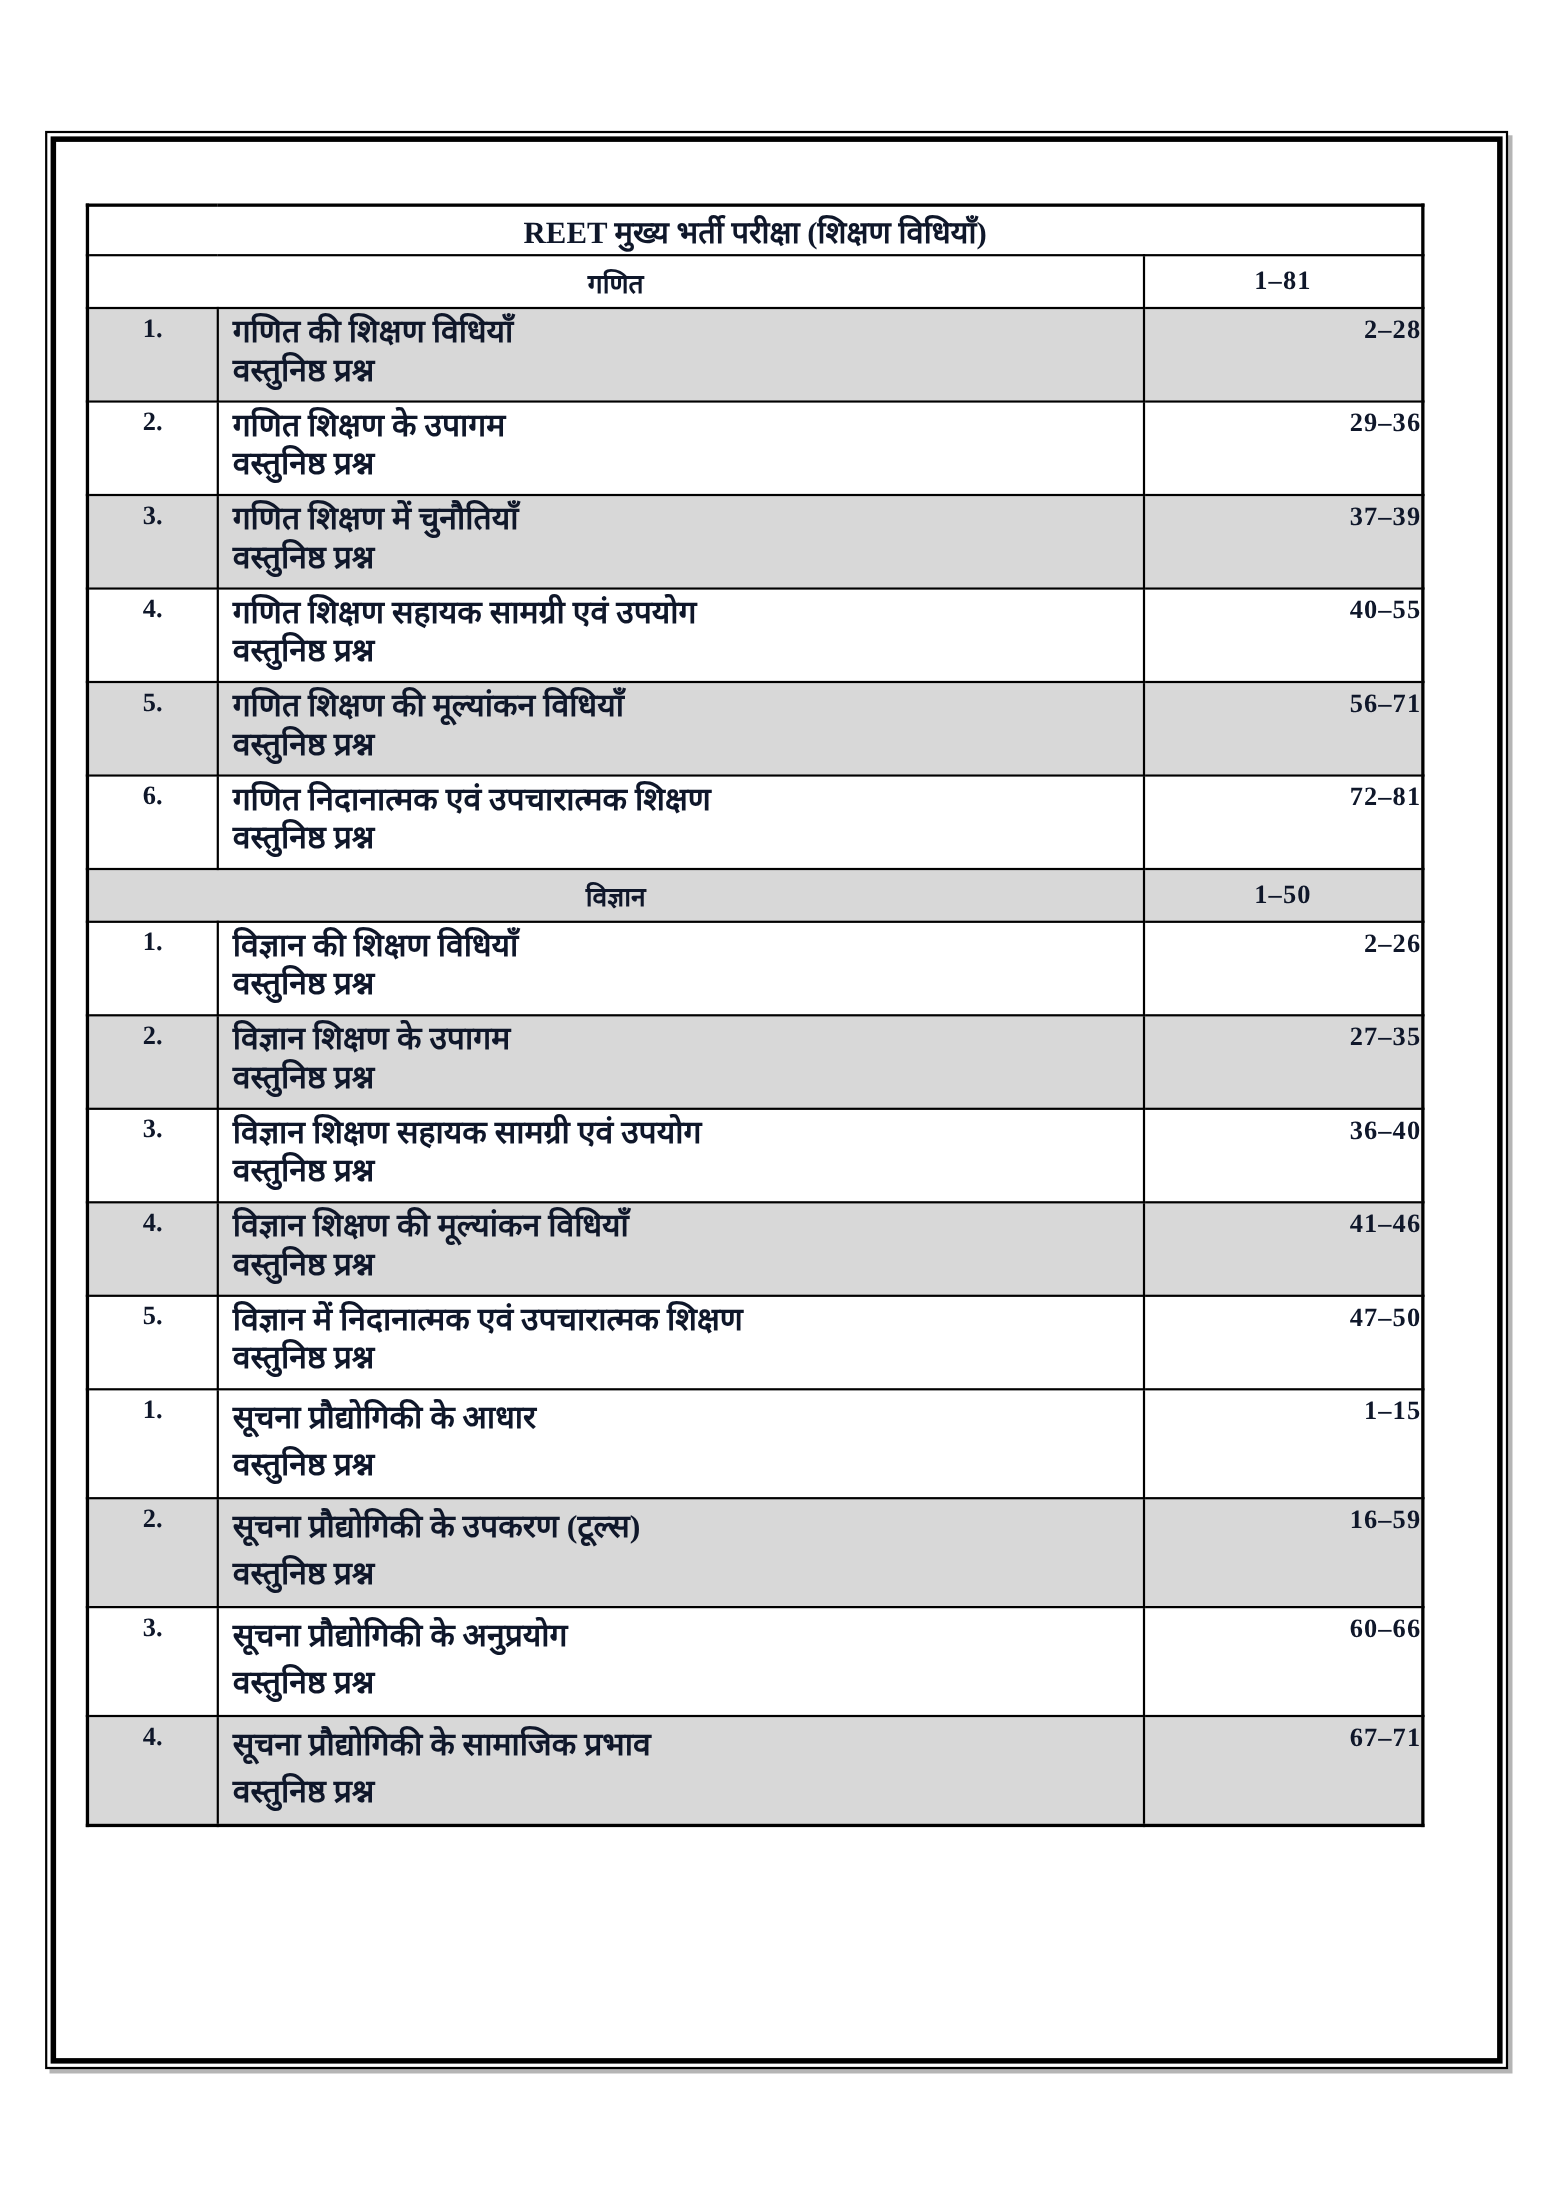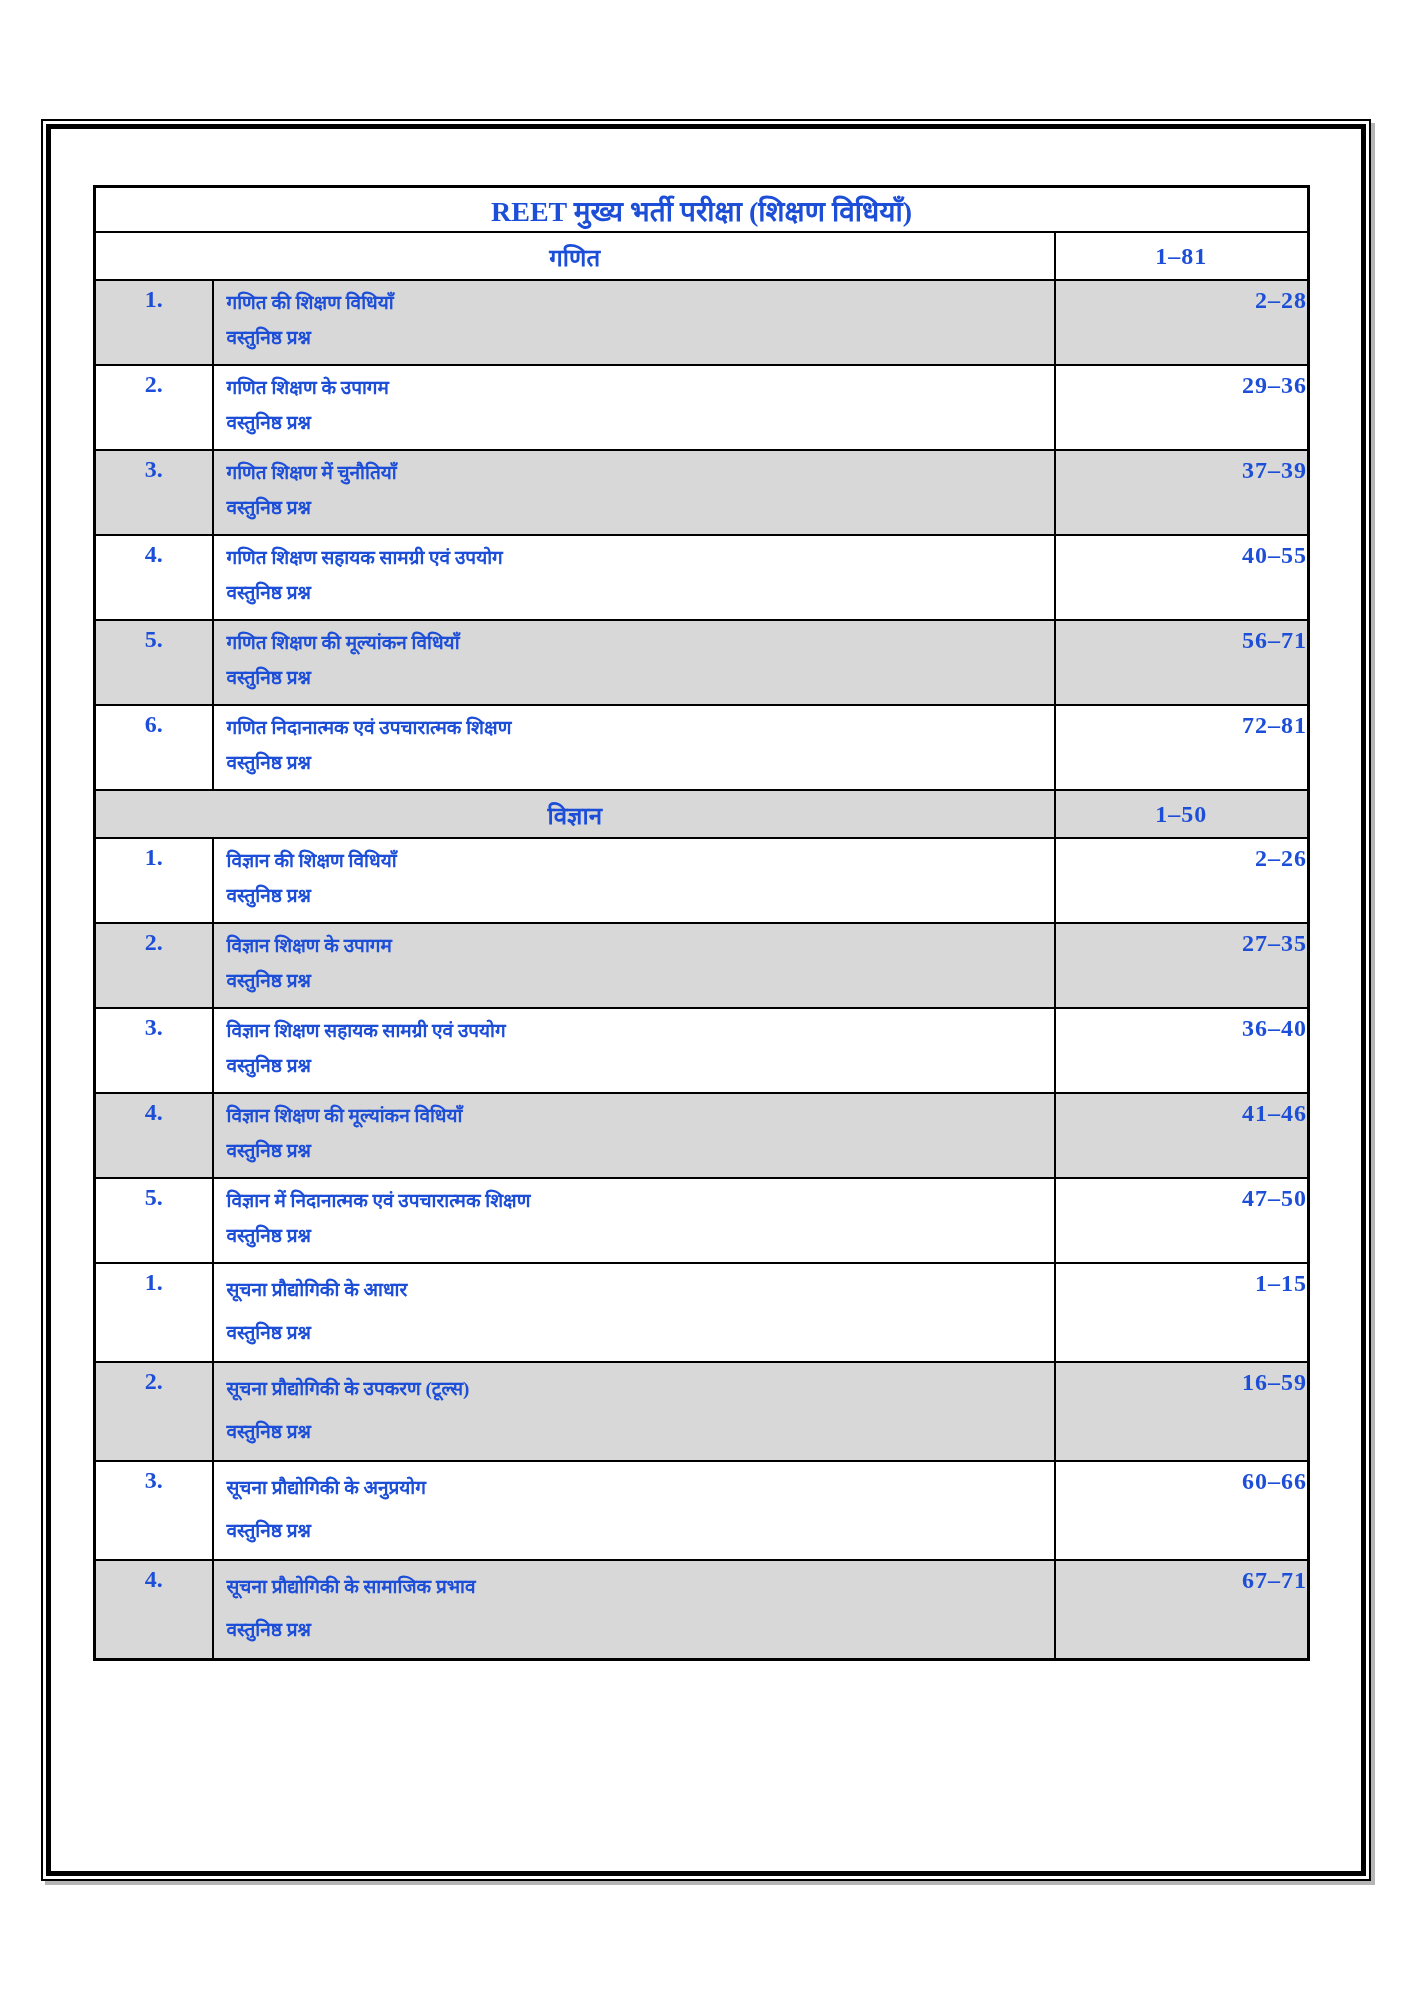--- a/index.html
+++ b/index.html
@@ -28,28 +28,28 @@
   .frame-inner {
     position: absolute;
     left: 3px;
     top: 3px;
     right: 3px;
     bottom: 3px;
     border: 5px solid #000000;
   }
   table.toc {
     position: absolute;
-    left: 93px;
+    left: 78px;
     top: 185px;
     width: 1214px;
     border-collapse: collapse;
     table-layout: fixed;
     border: 3px solid #000000;
     font-weight: bold;
-    color: #1d4ed8;
+    color: #0f172a;
   }
   table.toc td, table.toc th {
     border: 2px solid #000000;
     padding: 0;
     overflow: hidden;
   }
   tr.shaded td, tr.shaded th { background: #d8d8d8; }
   .title-row th {
     height: 43px;
     text-align: center;
@@ -76,21 +76,21 @@
   .num-cell {
     text-align: center;
     vertical-align: top;
     font-size: 24px;
     padding-top: 5px !important;
     font-family: "Liberation Serif", "DejaVu Serif", serif;
   }
   .subject-cell {
     vertical-align: top;
     text-align: left;
-    font-size: 19px;
+    font-size: 29px;
     padding: 4px 10px 2px 13px !important;
   }
   .subject-cell .line { line-height: 35px; }
   .data-row.tall .subject-cell .line { line-height: 43px; }
   .pages-cell {
     text-align: right;
     vertical-align: top;
     font-size: 24px;
     padding-top: 6px !important;
     font-family: "Liberation Serif", "DejaVu Serif", serif;

